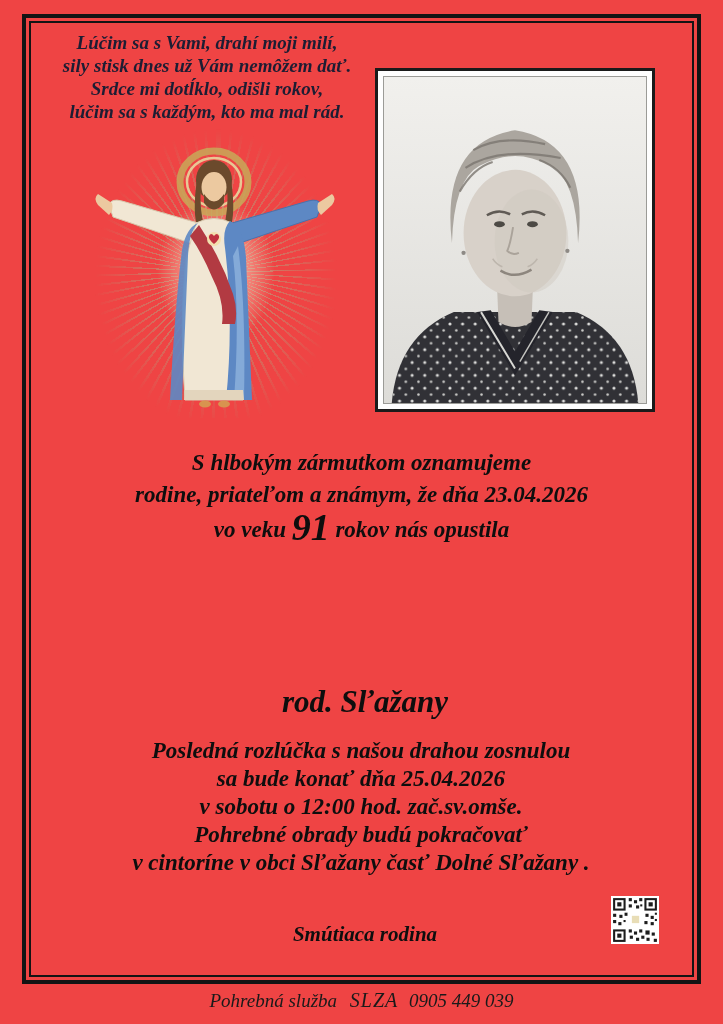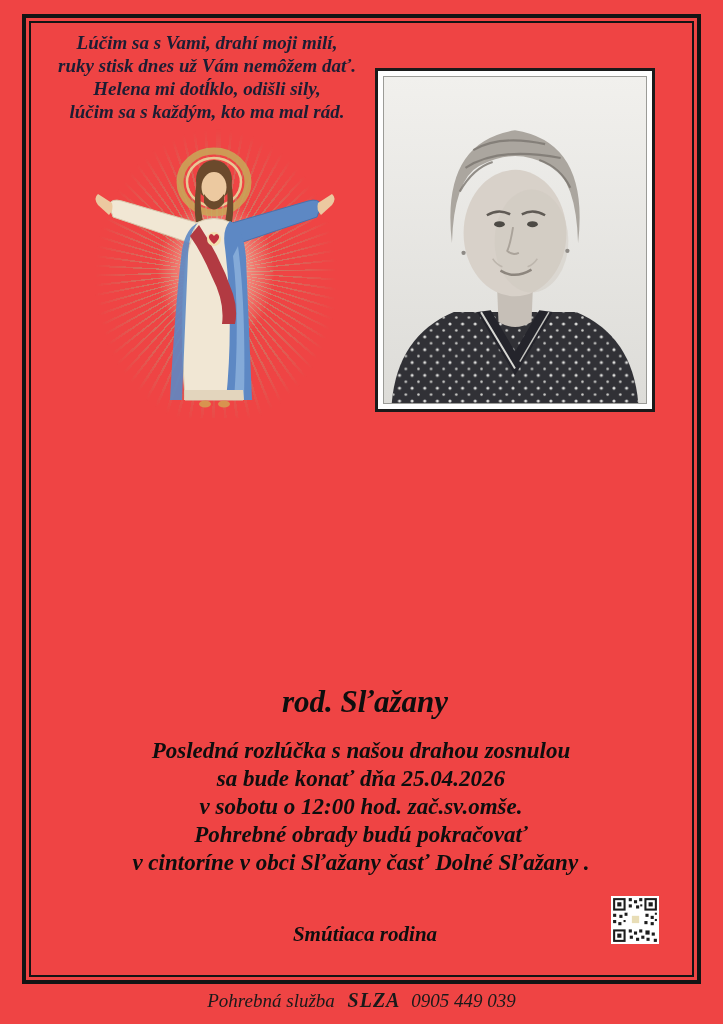--- a/index.html
+++ b/index.html
@@ -74,35 +74,35 @@
   .mourning {
     position:absolute; left:30px; top:922px; width:670px; text-align:center;
     font-style:italic; font-weight:bold; font-size:21px; color:#0e0e0e;
   }
   .qr { position:absolute; left:611px; top:896px; width:48px; height:48px; }
   
   .footer {
     position:absolute; left:0; top:989px; width:723px; text-align:center;
     font-style:italic; font-size:19px; color:#1a1a1a;
   }
-  .footer .slza { font-weight:bold; font-size:20px; margin:0 6px 0 8px; letter-spacing:1px; }
+  .footer .slza { font-weight:normal; font-size:20px; margin:0 6px 0 8px; letter-spacing:1px; }
 </style>
 </head>
 <body>
 
 <div class="page">
 
   <div class="frame-outer">
     <div class="frame-inner"></div>
   </div>
 
   <div class="poem">
     <div>Lúčim sa s Vami, drahí moji milí,</div>
-    <div>ruky stisk dnes už Vám nemôžem dať.</div>
-    <div>Helena mi dotĺklo, odišli sily,</div>
+    <div>sily stisk dnes už Vám nemôžem dať.</div>
+    <div>Srdce mi dotĺklo, odišli rokov,</div>
     <div>lúčim sa s každým, kto ma mal rád.</div>
   </div>
 
   <div class="christ">
     <div class="rays"></div>
     <svg viewBox="0 0 248 292" aria-hidden="true">
 
       <ellipse cx="122" cy="56" rx="34" ry="31" fill="none" stroke="#c8a858" stroke-width="7" opacity="0.85"></ellipse>
       <ellipse cx="122" cy="56" rx="27" ry="24" fill="none" stroke="#e8d59c" stroke-width="2.5" opacity="0.9"></ellipse>
 
@@ -172,20 +172,29 @@
         <ellipse cx="153" cy="149" rx="5.5" ry="3" fill="#4d4a45"></ellipse>
         <path d="M133,152 Q130,170 127,176 Q132,181 139,178" stroke="#aaa39a" stroke-width="2" fill="none"></path>
         <path d="M120,196 Q135,205 152,195" stroke="#8d867e" stroke-width="2.5" fill="none"></path>
         <path d="M112,184 Q116,190 122,192 M158,184 Q154,190 148,192" stroke="#bdb6ad" stroke-width="1.5" fill="none"></path>
         <circle cx="82" cy="178" r="2.2" fill="#8e8a85"></circle>
         <circle cx="189" cy="176" r="2.2" fill="#8e8a85"></circle>
       </svg>
     </div>
   </div>
 
+  <div class="announce">
+    <div>S hlbokým zármutkom oznamujeme</div>
+    <div>rodine, priateľom a známym, že dňa 23.04.2026</div>
+    <div>
+      <span>vo veku</span>
+      <span class="age">91</span>
+      <span>rokov nás opustila</span>
+    </div>
+  </div>
 
   <div class="maiden">rod. Sľažany</div>
 
   <div class="farewell">
     <div>Posledná rozlúčka s našou drahou zosnulou</div>
     <div>sa bude konať dňa 25.04.2026</div>
     <div>v sobotu o 12:00 hod. zač.sv.omše.</div>
     <div>Pohrebné obrady budú pokračovať</div>
     <div>v cintoríne v obci Sľažany časť Dolné Sľažany .</div>
   </div>

